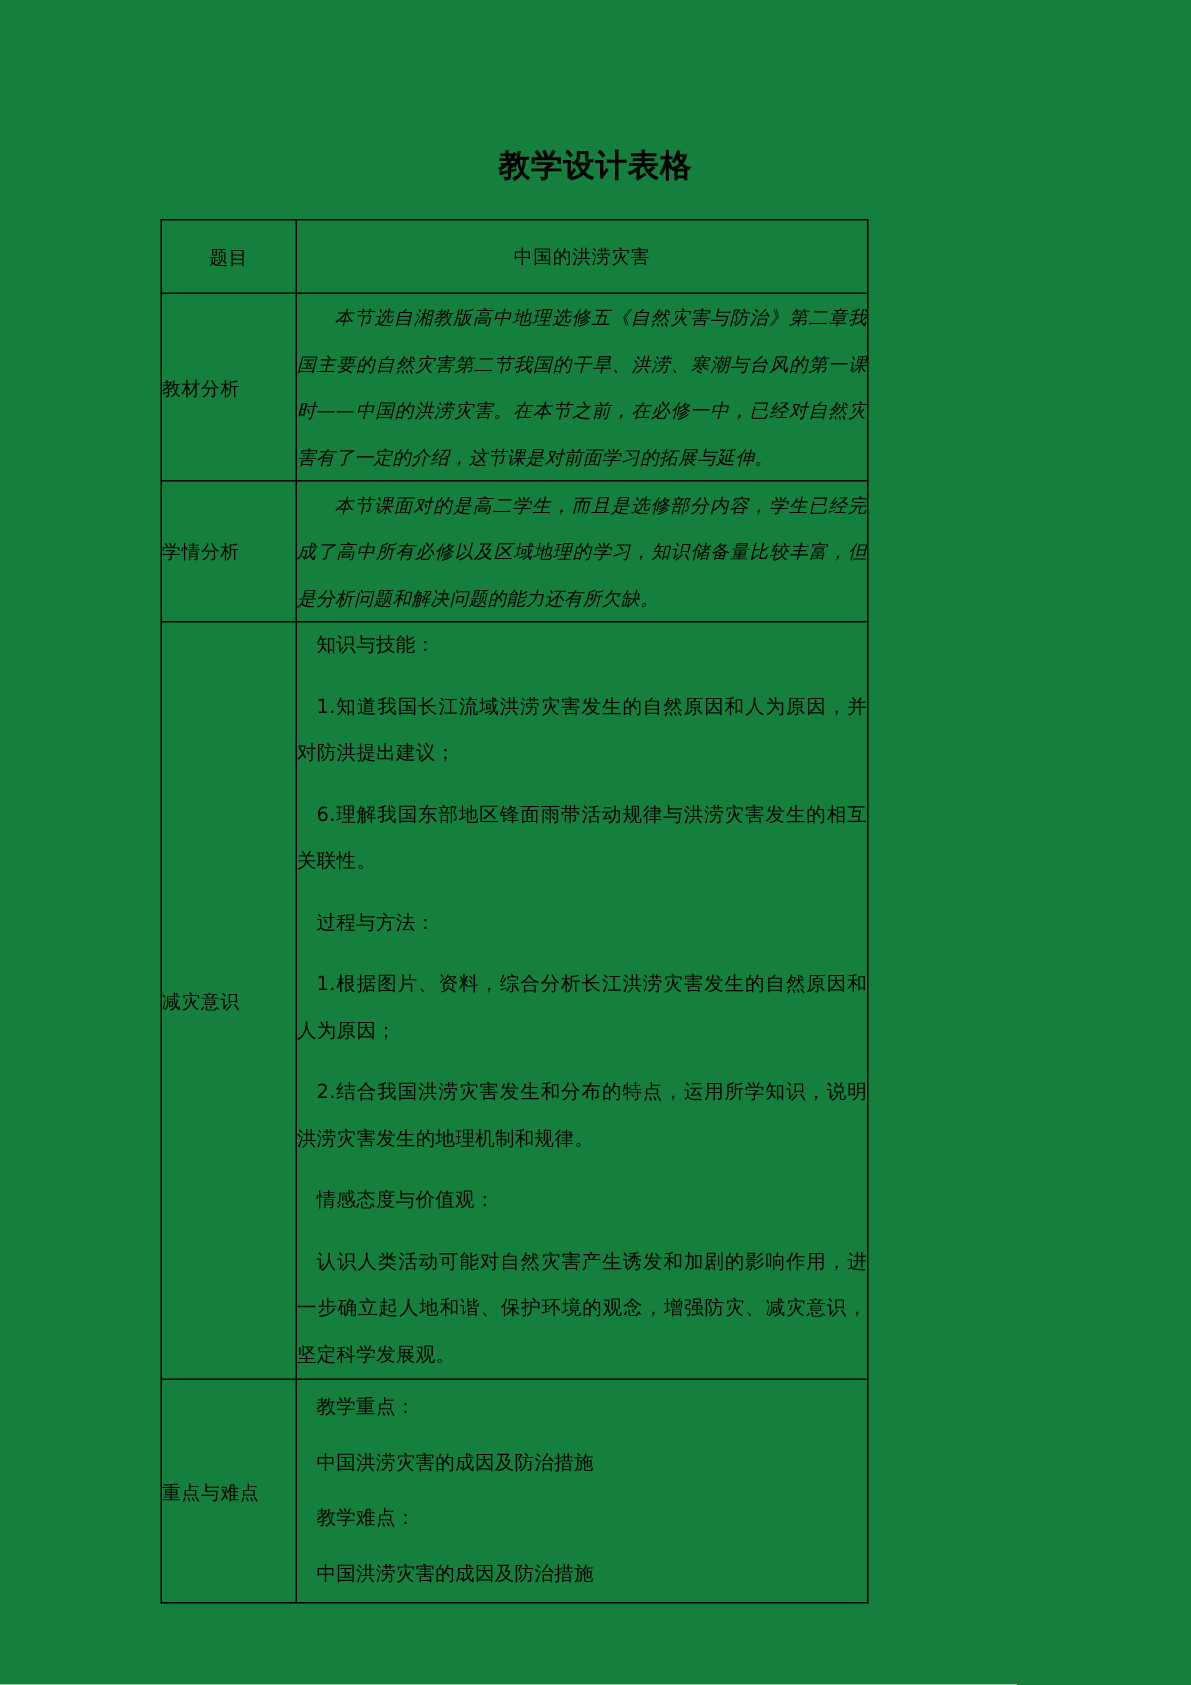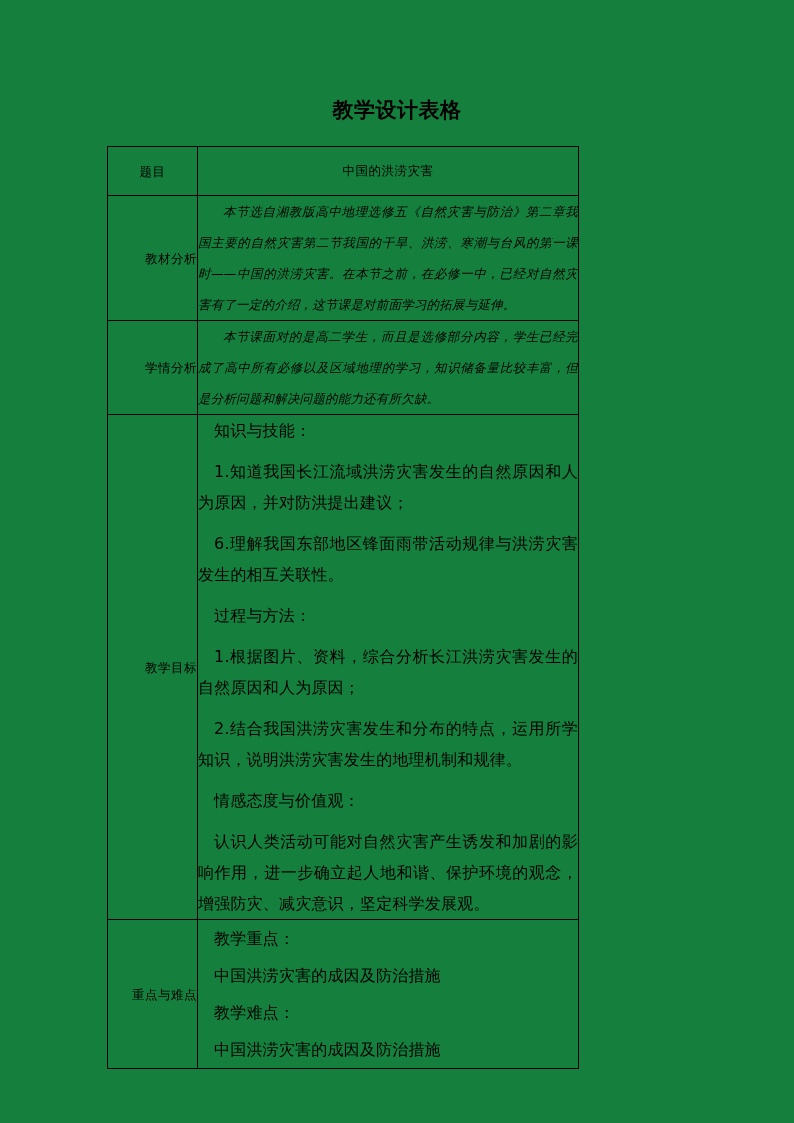--- a/index.html
+++ b/index.html
@@ -44,21 +44,21 @@
   .ds-table td {
     border: 1px solid #000000;
     padding: 0;
     vertical-align: middle;
     font-size: 12.5px;
   }
   .col-label {
     width: 90px;
   }
   .label-cell {
-    text-align: right;
+    text-align: left;
     font-size: 13px;
     line-height: 1.2;
     letter-spacing: 0.5px;
   }
   .label-cell.mid-low {
     vertical-align: middle;
   }
   .content-cell {
     padding: 9px 10px 9px 14px;
     vertical-align: middle;
@@ -77,21 +77,21 @@
     text-align: justify;
     text-justify: inter-ideograph;
     letter-spacing: 0.2px;
     font-style: italic;
   }
   .para.indent {
     text-indent: 2em;
   }
   .blk {
     margin: 0;
-    font-size: 16px;
+    font-size: 13px;
     line-height: 31px;
     letter-spacing: 0.2px;
   }
   .blk.head {
     padding-left: 1em;
   }
   .blk.item {
     text-indent: 1em;
     text-align: justify;
     text-justify: inter-ideograph;
@@ -131,21 +131,21 @@
       </tr>
 
       <tr>
         <td class="label-cell">学情分析</td>
         <td class="content-cell">
           <p class="para indent">本节课面对的是高二学生，而且是选修部分内容，学生已经完成了高中所有必修以及区域地理的学习，知识储备量比较丰富，但是分析问题和解决问题的能力还有所欠缺。</p>
         </td>
       </tr>
 
       <tr>
-        <td class="label-cell mid-low">教学目标</td>
+        <td class="label-cell mid-low">减灾意识</td>
         <td class="cell-goals">
           <p class="blk head">知识与技能：</p>
           <div class="spacer-xs"></div>
           <p class="blk item">1.知道我国长江流域洪涝灾害发生的自然原因和人为原因，并对防洪提出建议；</p>
           <div class="spacer-xs"></div>
           <p class="blk item">6.理解我国东部地区锋面雨带活动规律与洪涝灾害发生的相互关联性。</p>
           <div class="spacer-xs"></div>
           <p class="blk head">过程与方法：</p>
           <div class="spacer-xs"></div>
           <p class="blk item">1.根据图片、资料，综合分析长江洪涝灾害发生的自然原因和人为原因；</p>

